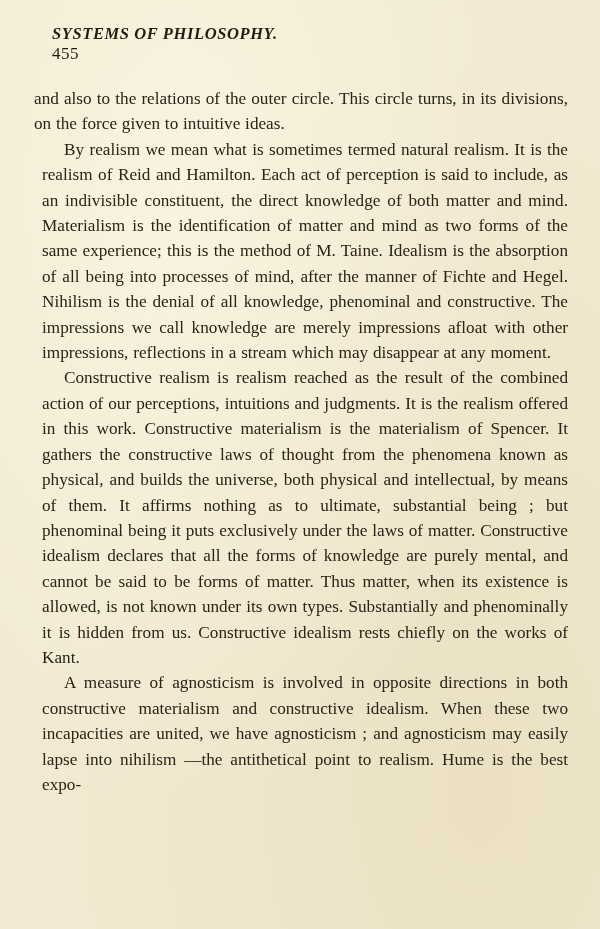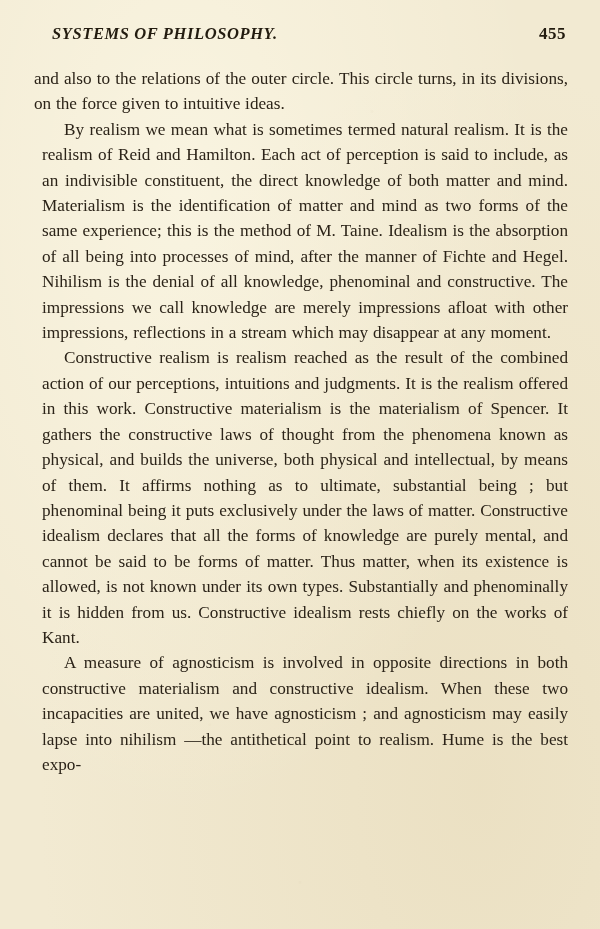--- a/index.html
+++ b/index.html
@@ -41,31 +41,32 @@
     top: 24px;
     width: 534px;
   }
   .header {
     display: flex;
     align-items: baseline;
     justify-content: space-between;
     margin-bottom: 22px;
     padding-left: 18px;
     padding-right: 2px;
+    flex-direction: column;
   }
   .running-head {
     font-style: italic;
     font-weight: bold;
     font-size: 16.5px;
     letter-spacing: 0.6px;
     color: #231c10;
   }
   .page-number {
     font-size: 17px;
-    font-weight: bold;
+    font-weight: normal;
     color: #231c10;
     letter-spacing: 0.5px;
   }
   .body-text p {
     margin: 0;
     text-align: justify;
     text-justify: inter-word;
     font-size: 17.2px;
     line-height: 25.4px;
     color: #2b2318;

